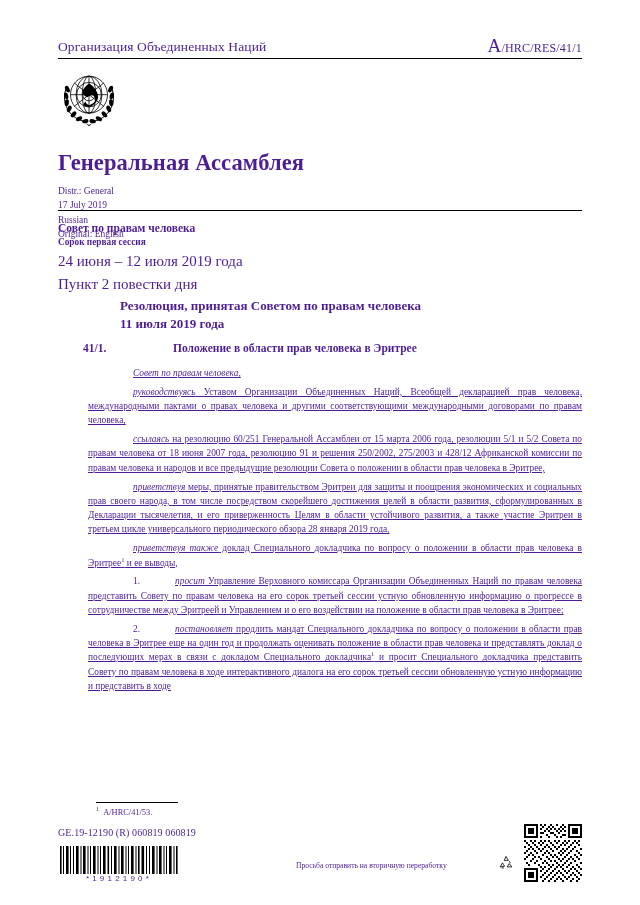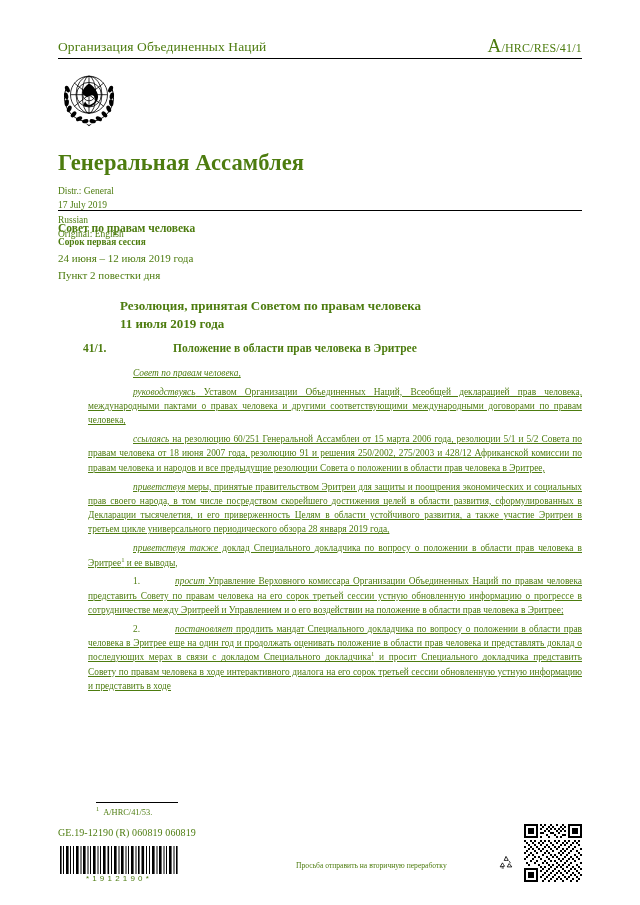--- a/index.html
+++ b/index.html
@@ -6,21 +6,21 @@
     margin: 0;
     padding: 0;
     background: #ffffff;
   }
   .page {
     position: relative;
     width: 640px;
     height: 905px;
     background: #ffffff;
     font-family: "Liberation Serif", "DejaVu Serif", serif;
-    color: #4d7c0f;
+    color: #4c1d95;
     overflow: hidden;
   }
 
   
   .masthead {
     position: absolute;
     left: 58px;
     top: 36px;
     width: 524px;
   }
@@ -103,21 +103,21 @@
     font-size: 11.5px;
     font-weight: bold;
     line-height: 1.42;
   }
   .session .sess-no {
     font-size: 9.3px;
     font-weight: bold;
     line-height: 1.5;
   }
   .session .sess-line {
-    font-size: 11px;
+    font-size: 15px;
     line-height: 1.5;
   }
 
   
   .res-title {
     position: absolute;
     left: 120px;
     top: 297px;
     width: 450px;
     font-size: 13px;

